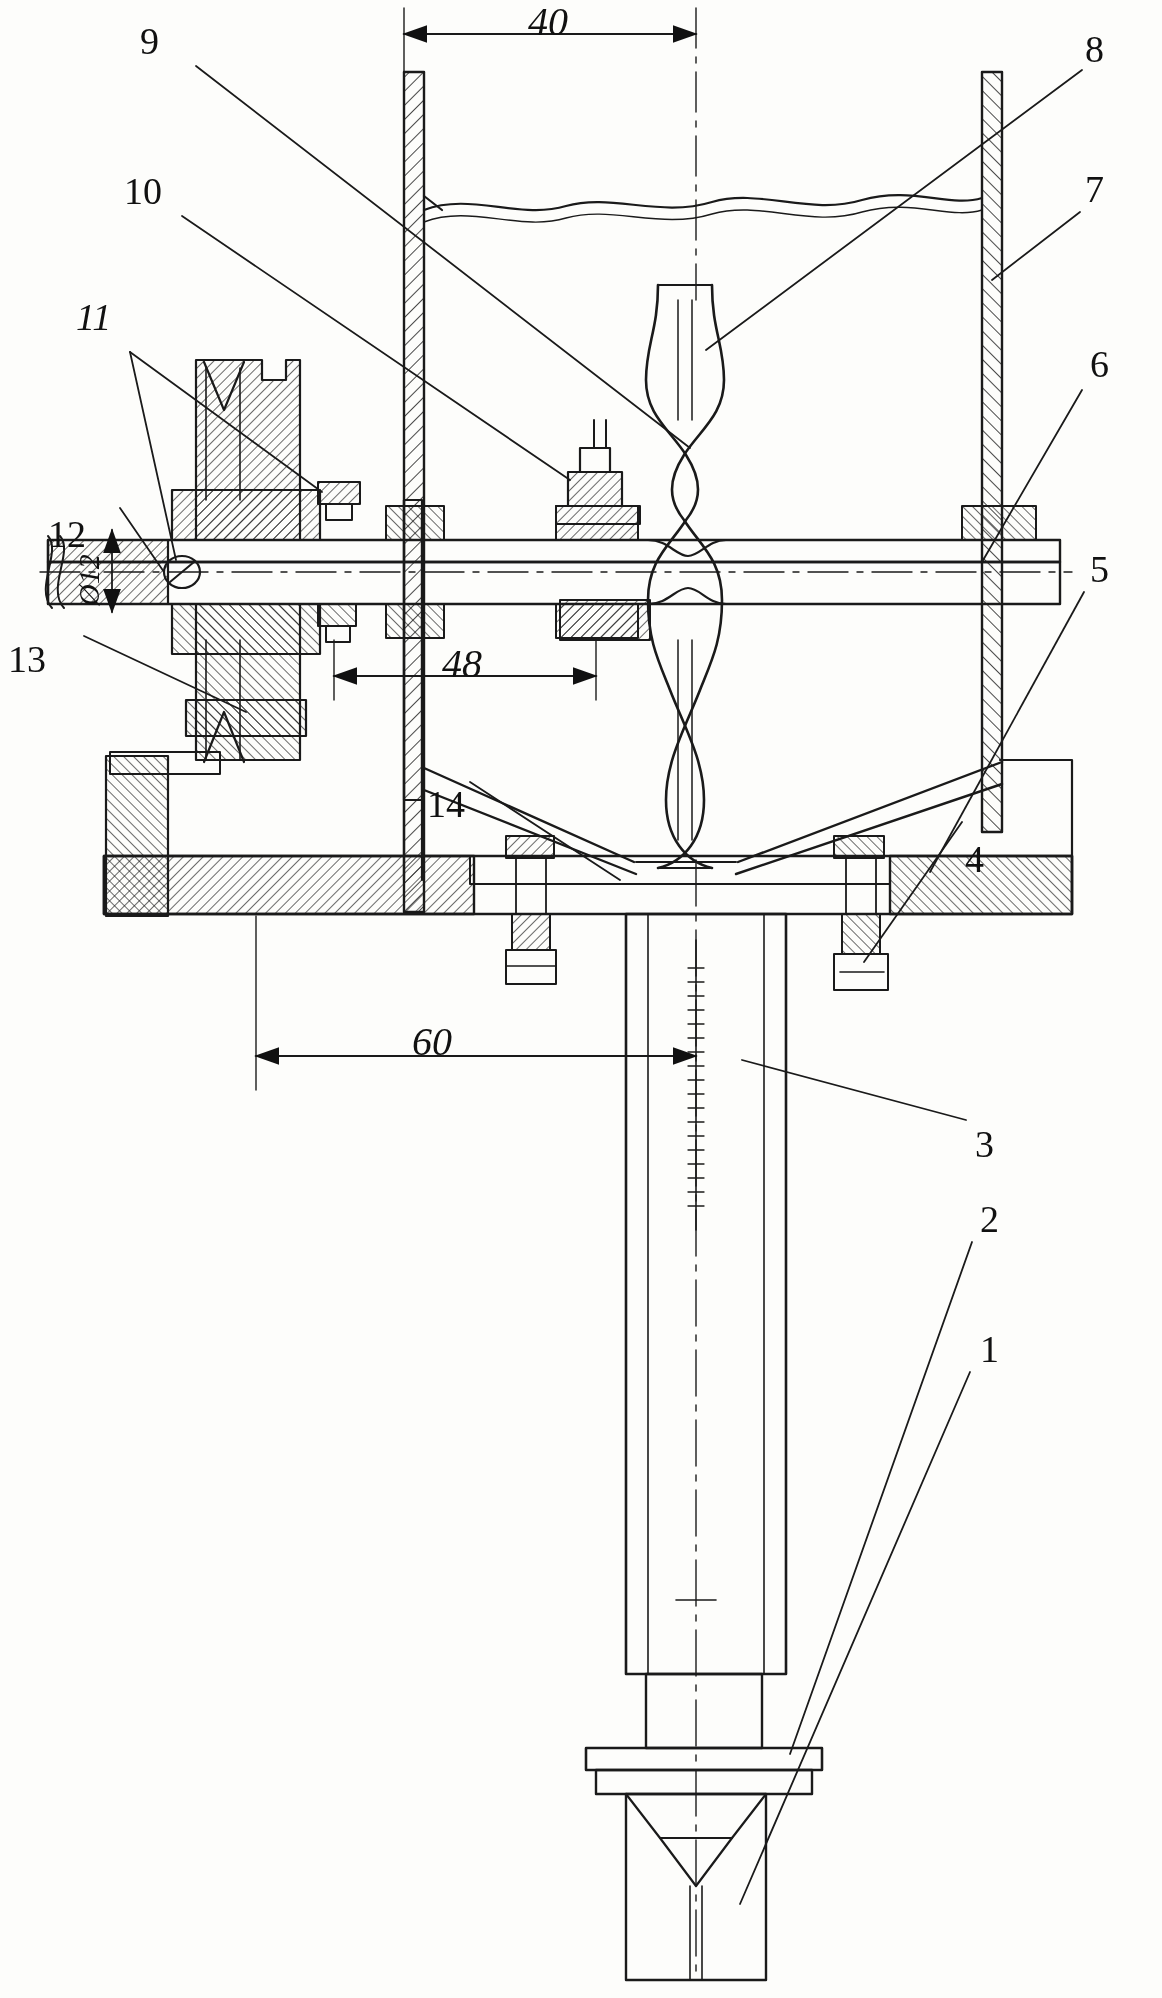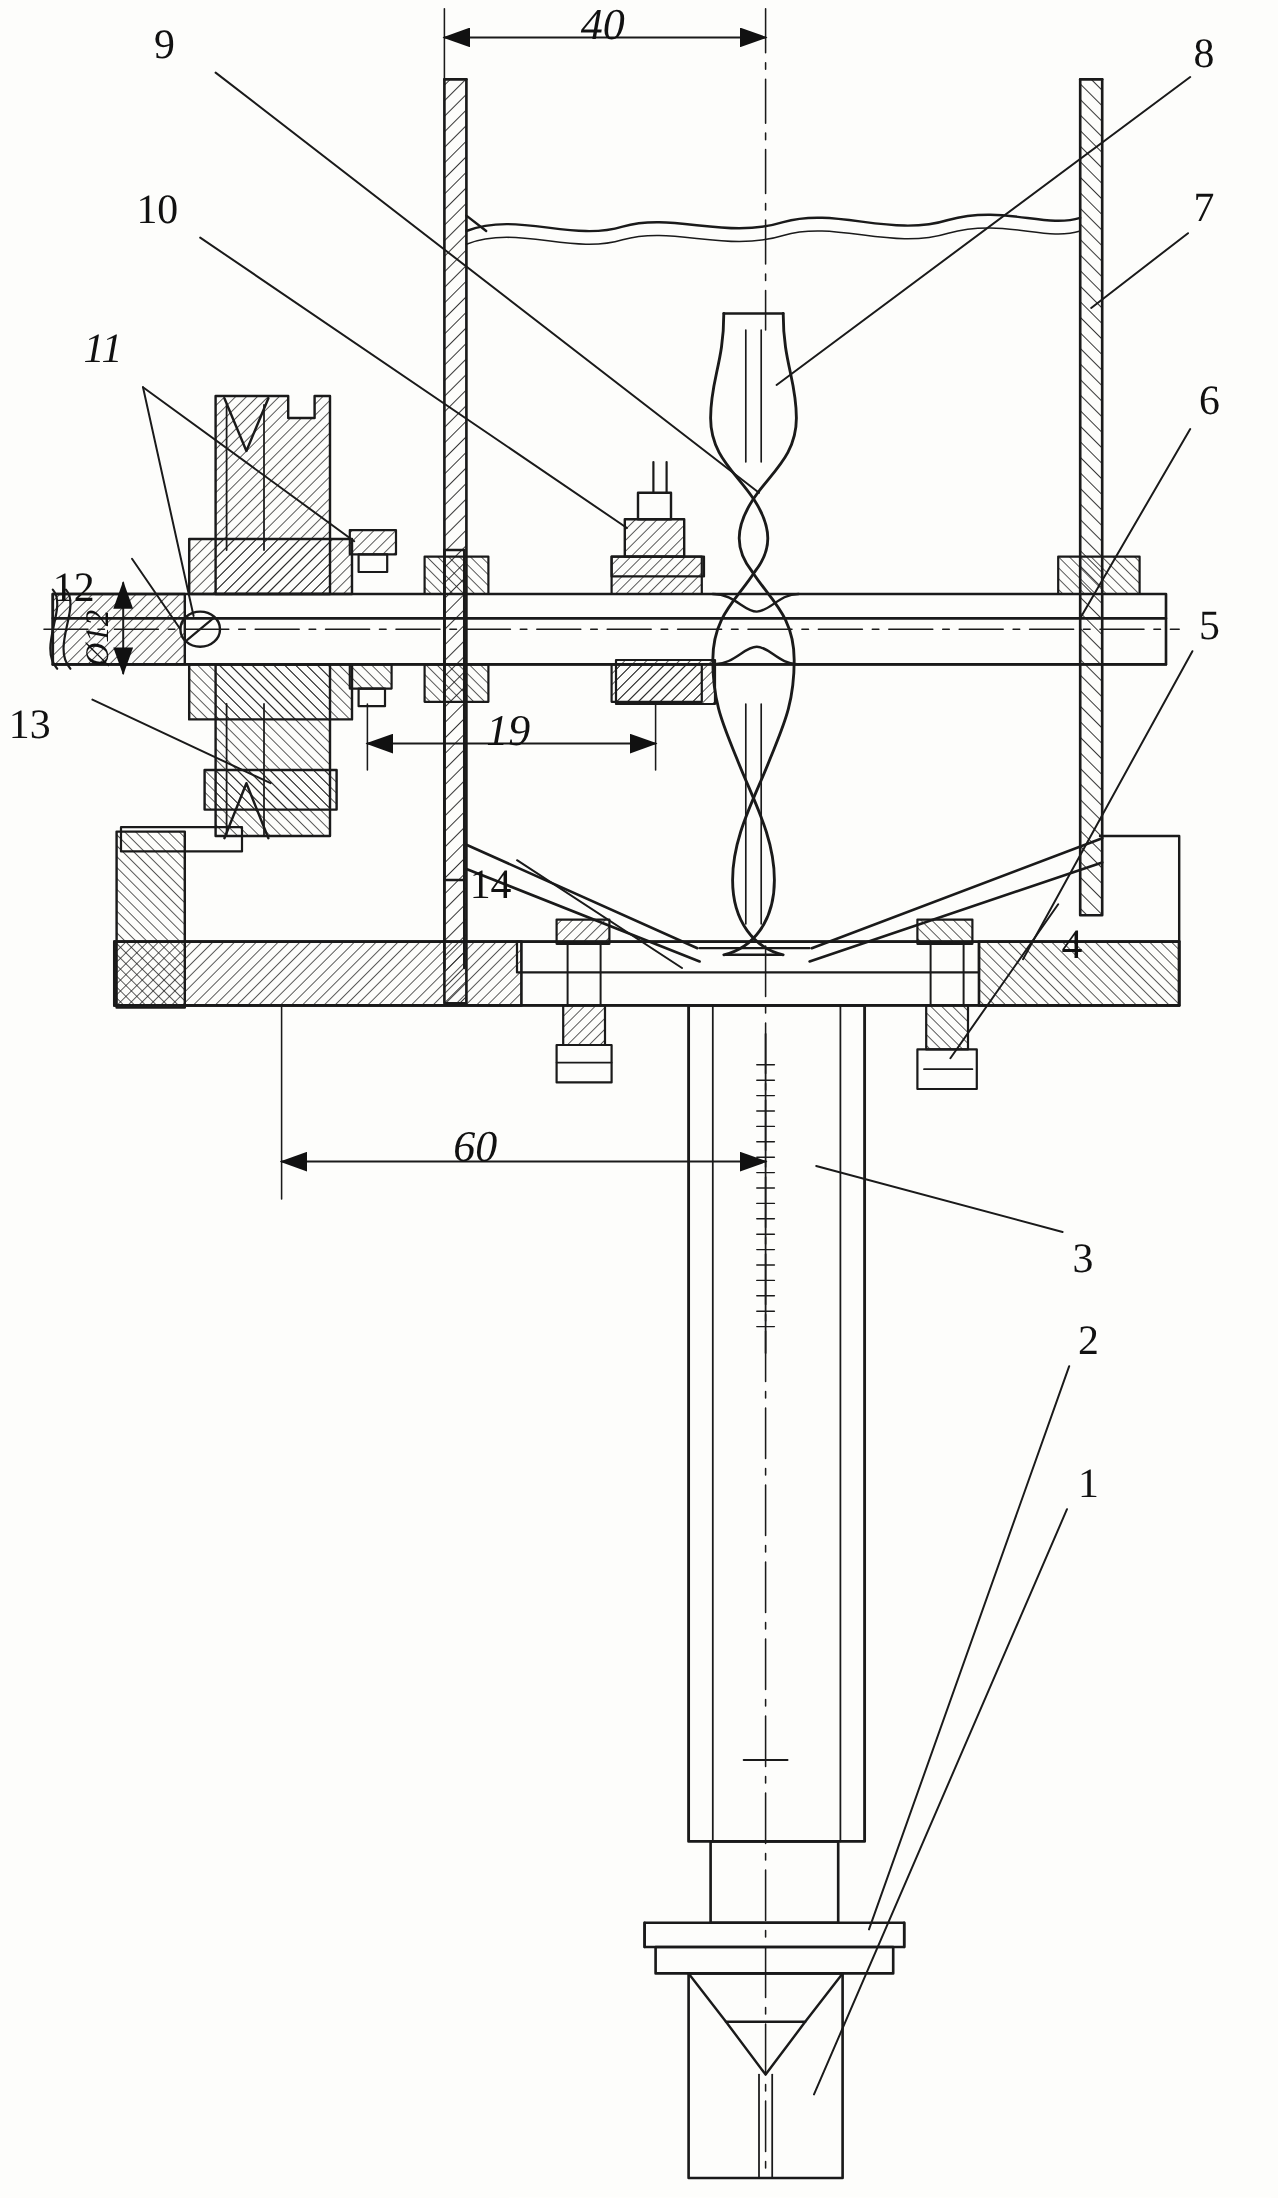--- a/index.html
+++ b/index.html
@@ -245,17 +245,17 @@
 <div class="lbl" style="left:1085px;top:30px;">8</div>
 <div class="lbl" style="left:1085px;top:170px;">7</div>
 <div class="lbl" style="left:1090px;top:345px;">6</div>
 <div class="lbl" style="left:1090px;top:550px;">5</div>
 <div class="lbl" style="left:965px;top:840px;">4</div>
 <div class="lbl" style="left:975px;top:1125px;">3</div>
 <div class="lbl" style="left:980px;top:1200px;">2</div>
 <div class="lbl" style="left:980px;top:1330px;">1</div>
 
 <div class="dim" style="left:528px;top:2px;">40</div>
-<div class="dim" style="left:442px;top:644px;">19</div>
+<div class="dim" style="left:442px;top:644px;">48</div>
 <div class="dim" style="left:400px;top:1022px;margin-left:12px;">60</div>
 <div class="dimv" style="left:74px;top:606px;">Ø12</div>
 
 </div>
 
 </body></html>

